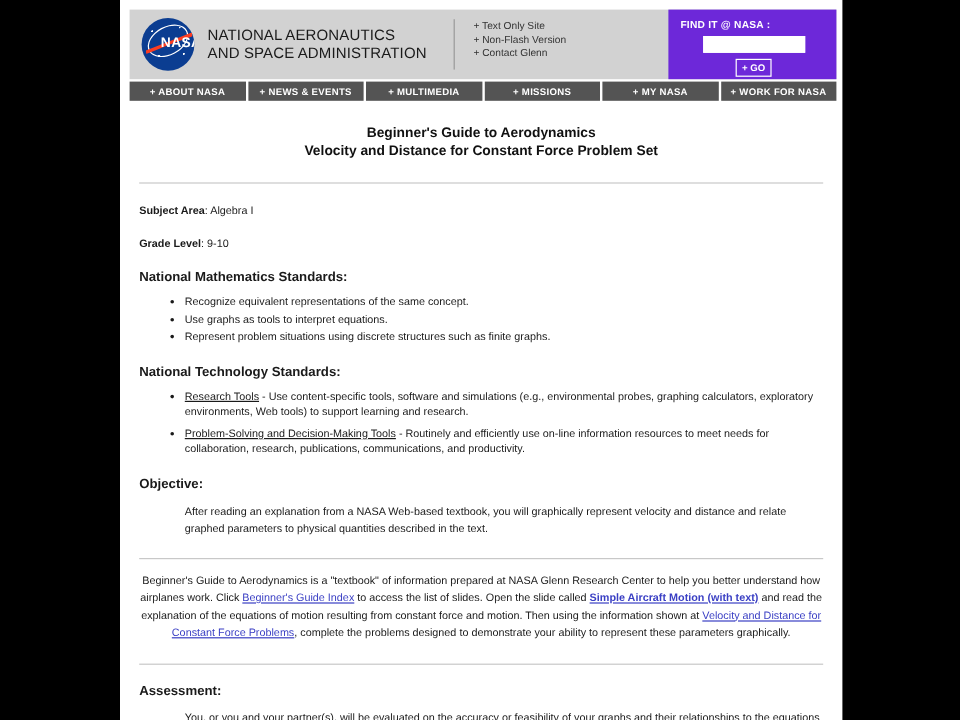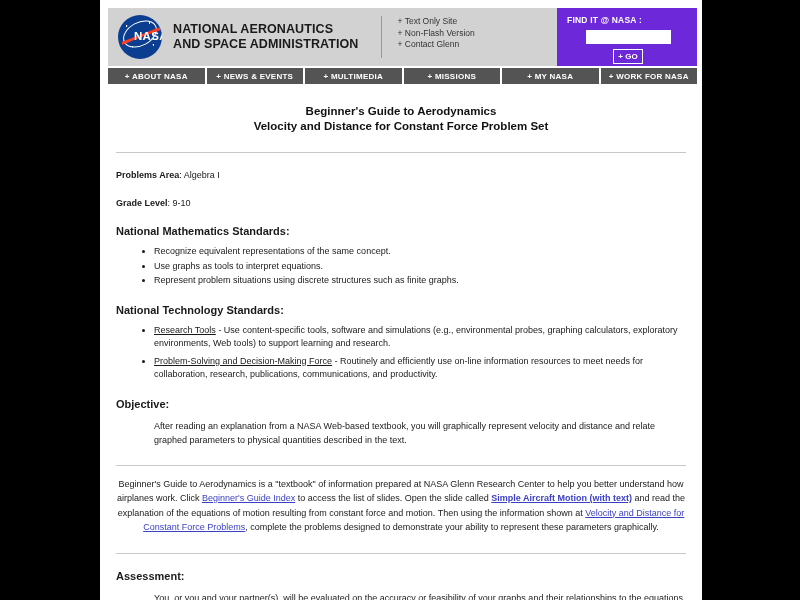--- a/index.html
+++ b/index.html
@@ -95,21 +95,21 @@
     color: #ffffff;
     font-size: 11.5px;
     font-weight: bold;
     letter-spacing: 0.3px;
     font-family: "Liberation Sans", sans-serif;
   }
   .brand-text {
     margin-left: 11px;
     color: #1a1a1a;
     font-size: 12.5px;
-    font-weight: bold;
+    font-weight: normal;
     line-height: 15px;
     letter-spacing: 0.1px;
     white-space: nowrap;
   }
 
   .masthead-divider {
     width: 1px;
     background: #9a9a9a;
     margin: 8px 0 8px 22px;
     flex: 0 0 auto;
@@ -311,38 +311,38 @@
     <div class="doc">
 
       <div class="doc-title">
         <div>Beginner's Guide to Aerodynamics</div>
         <div>Velocity and Distance for Constant Force Problem Set</div>
       </div>
 
       <hr class="rule">
 
       <div class="meta-line">
-        <span class="lbl">Problems Area</span><span>: </span><span>Algebra I</span>
+        <span class="lbl">Subject Area</span><span>: </span><span>Algebra I</span>
       </div>
 
       <div class="meta-line">
         <span class="lbl">Grade Level</span><span>: </span><span>9-10</span>
       </div>
 
       <div class="sec-head">National Mathematics Standards:</div>
       <ul class="bullets">
         <li>Recognize equivalent representations of the same concept.</li>
         <li>Use graphs as tools to interpret equations.</li>
         <li>Represent problem situations using discrete structures such as finite graphs.</li>
       </ul>
 
       <div class="sec-head">National Technology Standards:</div>
       <ul class="bullets spaced">
         <li><a href="#" class="bullet-link">Research Tools</a><span> - Use content-specific tools, software and simulations (e.g., environmental probes, graphing calculators, exploratory environments, Web tools) to support learning and research.</span></li>
-        <li><a href="#" class="bullet-link">Problem-Solving and Decision-Making Force</a><span> - Routinely and efficiently use on-line information resources to meet needs for collaboration, research, publications, communications, and productivity.</span></li>
+        <li><a href="#" class="bullet-link">Problem-Solving and Decision-Making Tools</a><span> - Routinely and efficiently use on-line information resources to meet needs for collaboration, research, publications, communications, and productivity.</span></li>
       </ul>
 
       <div class="sec-head">Objective:</div>
       <div class="indented">After reading an explanation from a NASA Web-based textbook, you will graphically represent velocity and distance and relate graphed parameters to physical quantities described in the text.</div>
 
       <hr class="rule">
 
       <div class="body-para"><span>Beginner's Guide to Aerodynamics is a "textbook" of information prepared at NASA Glenn Research Center to help you better understand how airplanes work. Click </span><a href="#" class="doclink">Beginner's Guide Index</a><span> to access the list of slides. Open the slide called </span><a href="#" class="doclink bold">Simple Aircraft Motion (with text)</a><span> and read the explanation of the equations of motion resulting from constant force and motion. Then using the information shown at </span><a href="#" class="doclink">Velocity and Distance for Constant Force Problems</a><span>, complete the problems designed to demonstrate your ability to represent these parameters graphically.</span></div>
 
       <hr class="rule">

